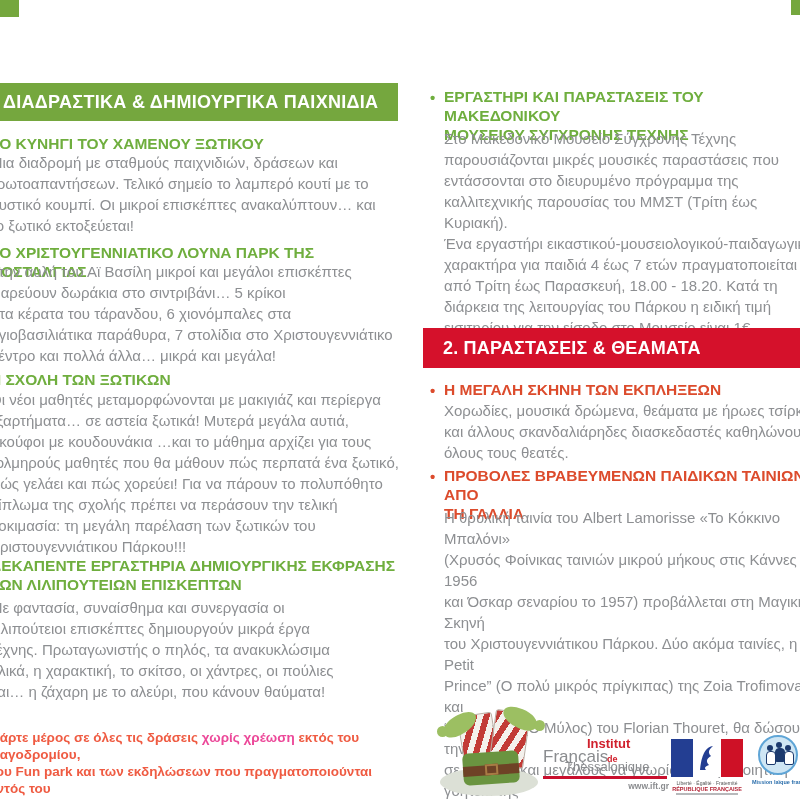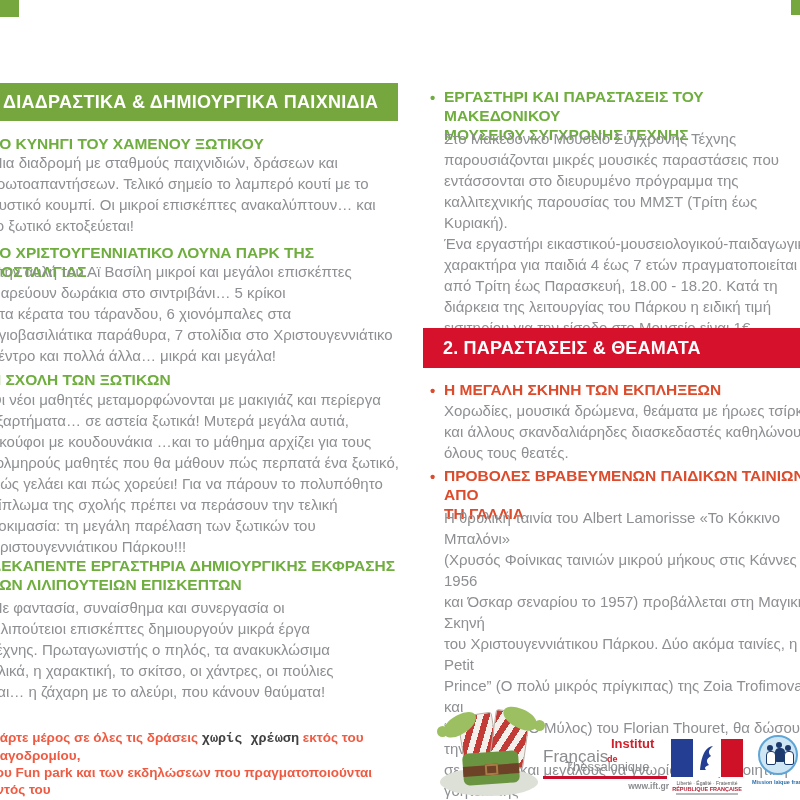--- a/index.html
+++ b/index.html
@@ -23,21 +23,21 @@
     color:#ffffff;font-size:18px;font-weight:bold;line-height:40px;
     padding-left:20px;letter-spacing:.2px;white-space:nowrap;
   }
   .h-green{color:#6FAE3E;font-size:15.5px;font-weight:bold;white-space:pre-line;line-height:19px;}
   .h-red{color:#DC4B2C;font-size:15.5px;font-weight:bold;white-space:pre-line;line-height:19px;}
   .body-text{color:#8D8F92;font-size:15px;line-height:21px;white-space:pre-line;}
   .bullet{font-size:15px;font-weight:bold;line-height:19px;}
   .bullet.g{color:#6FAE3E;}
   .bullet.r{color:#DC4B2C;}
   .note{color:#EF5B42;font-size:13.5px;font-weight:bold;line-height:17px;white-space:pre-line;width:440px;}
-  .note .hl{color:#404040;font-family:Liberation Mono, monospace;}
+  .note .hl{color:#ec4899;}
   .left-col{left:-10px;width:420px;}
   
   .elf{left:438px;top:706px;width:104px;height:92px;}
   .elf .hole{position:absolute;left:2px;top:62px;width:98px;height:28px;background:#DCE0D6;border-radius:50%;}
   .elf .waist{position:absolute;left:25px;top:46px;width:56px;height:32px;background:#6A9440;border-radius:6px;transform:rotate(-4deg);}
   .elf .belt{position:absolute;left:0;top:13px;width:56px;height:10px;background:#6E4226;}
   .elf .buckle{position:absolute;left:22px;top:12px;width:13px;height:11px;border:2px solid #A87B44;box-sizing:border-box;background:#6E4226;}
   .elf .leg{position:absolute;width:33px;height:54px;border-radius:3px;
     background:repeating-linear-gradient(115deg,#C23B36 0 6px,#F4F1EC 6px 12px);
     border:1px solid #B9AFa5;}
@@ -45,21 +45,21 @@
   .elf .leg2{left:54px;top:5px;transform:rotate(8deg);}
   .elf .shoe{position:absolute;width:36px;height:19px;background:#9CBF62;border-radius:55% 45% 60% 40%;}
   .elf .shoe1{left:4px;top:9px;transform:rotate(-28deg);}
   .elf .shoe2{left:64px;top:3px;transform:rotate(22deg);border-radius:45% 55% 40% 60%;}
   .elf .tip{position:absolute;width:11px;height:11px;background:#9CBF62;border-radius:50%;}
   .elf .tip1{left:-1px;top:20px;}
   .elf .tip2{left:96px;top:14px;}
   
   .ift{left:543px;top:736px;width:128px;height:56px;}
   .ift span{position:absolute;white-space:nowrap;}
-  .ift .l1{left:44px;top:0;color:#D0202C;font-weight:bold;font-size:13px;margin-left:24px;}
+  .ift .l1{left:44px;top:0;color:#D0202C;font-weight:bold;font-size:13px;}
   .ift .l2{left:0;top:11px;color:#8A8C8F;font-size:17px;}
   .ift .de{left:64px;top:18px;color:#D0202C;font-weight:bold;font-size:9px;}
   .ift .l3{left:22px;top:23px;color:#8A8C8F;font-size:13px;}
   .ift .bar{position:absolute;left:0;top:40px;width:124px;height:3px;background:#C8102E;}
   .ift .url{right:2px;top:45px;color:#8A8C8F;font-weight:bold;font-size:8.5px;position:absolute;}
   
   .rf{left:668px;top:737px;width:78px;height:58px;}
   .rf .flag{position:absolute;left:3px;top:2px;width:72px;height:38px;display:flex;}
   .rf .b{width:22px;background:#233E92;}
   .rf .w{width:28px;background:#ffffff;position:relative;}

